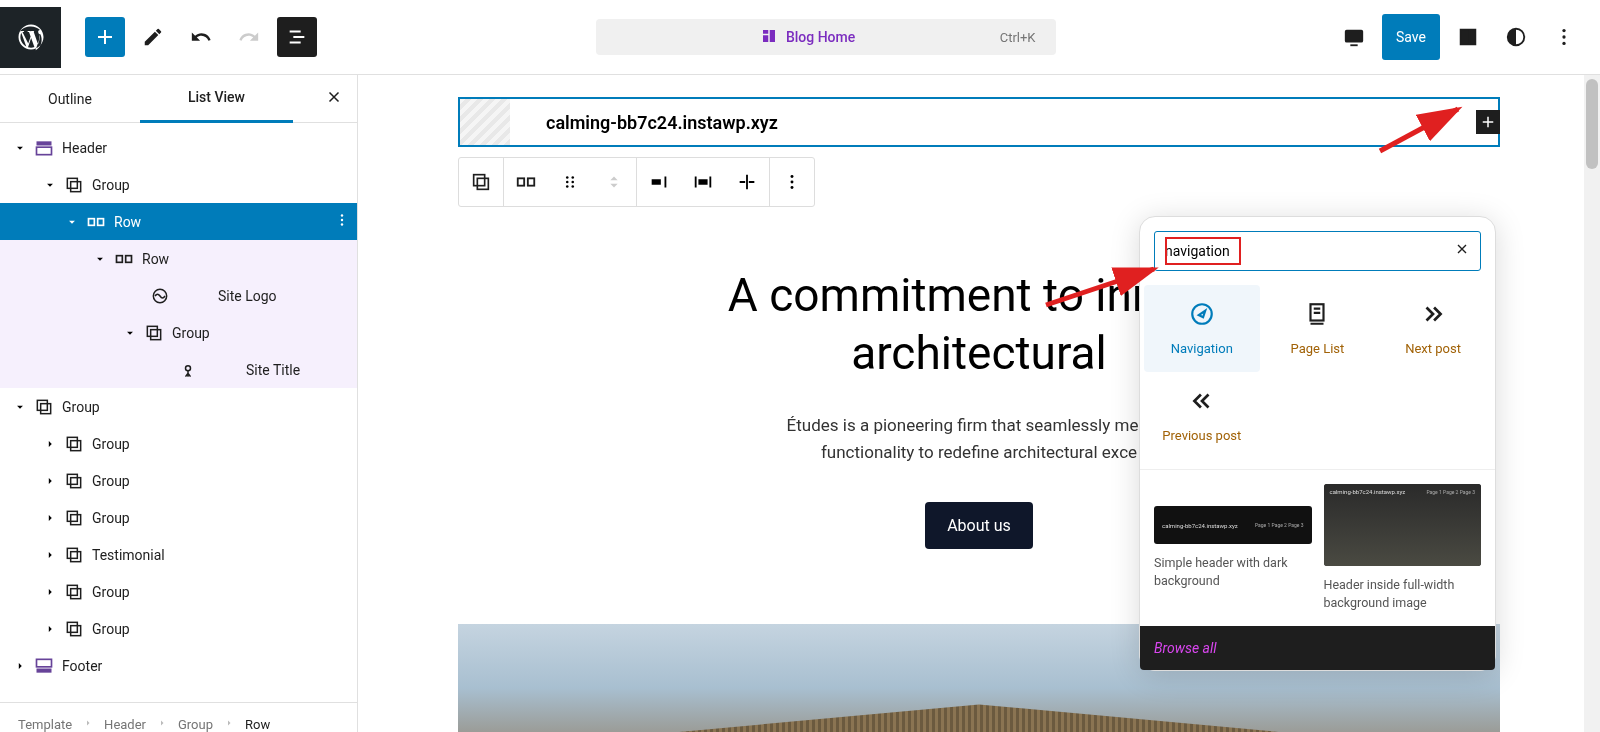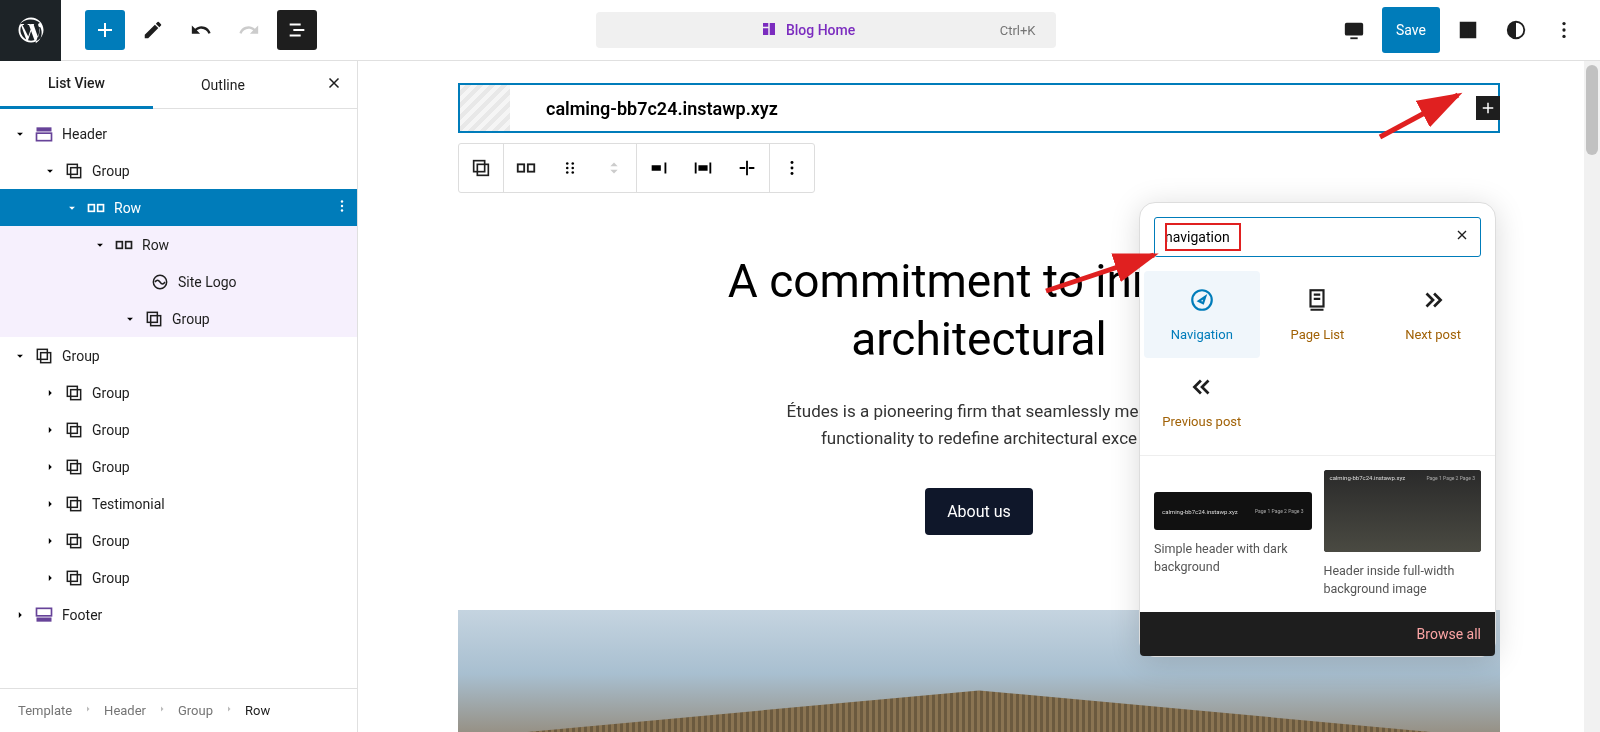--- a/index.html
+++ b/index.html
@@ -1,19 +1,19 @@
 <!DOCTYPE html>
 <html><head>
 <meta charset="utf-8">
 <style>
 * { margin: 0; padding: 0; box-sizing: border-box; font-family: -apple-system, BlinkMacSystemFont, "Segoe UI", Roboto, sans-serif; }
 body { background: #fff; width: 1600px; height: 732px; overflow: hidden; position: relative; }
 
 
-.topbar { height: 61px; display: flex; align-items: center; border-bottom: 1px solid #e0e0e0; }
+.topbar { height: 75px; display: flex; align-items: center; border-bottom: 1px solid #e0e0e0; }
 .wp-logo { width: 61px; height: 61px; background: #1d2327; display: flex; align-items: center; justify-content: center; color: #fff; }
 .wp-logo svg { width: 30px; height: 30px; fill: #fff; }
 .tb-btn { width: 40px; height: 40px; display: flex; align-items: center; justify-content: center; margin-left: 8px; border-radius: 3px; cursor: pointer; }
 .tb-add { background: #007cba; color: #fff; margin-left: 24px; }
 .tb-add svg { width: 24px; height:24px; fill:#fff; }
 .tb-edit svg, .tb-undo svg, .tb-redo svg { width: 22px; height: 22px; fill: #1e1e1e; }
 .tb-redo svg { fill: #ccc; }
 .tb-list { background: #1e1e1e; }
 .tb-list svg { width: 22px; height: 22px; fill: #fff; }
 .center-bar { flex:1; display:flex; justify-content:center; }
@@ -41,21 +41,21 @@
 .tree-item.highlighted { background: #f6f0fd; }
 .ti-toggle { width: 24px; display:flex; align-items:center; justify-content:center; }
 .ti-toggle svg { width: 14px; height:14px; }
 .ti-icon { width: 24px; display:flex; align-items:center; justify-content:center; margin-right: 6px; }
 .ti-icon svg { width: 20px; height: 20px; }
 .pad1 { padding-left: 8px; }
 .pad2 { padding-left: 38px; }
 .pad3 { padding-left: 60px; }
 .pad4 { padding-left: 88px; }
 .pad5 { padding-left: 118px; }
-.pad6 { padding-left: 148px; }
+.pad6 { padding-left: 148px; gap: 40px; }
 .ti-more { position:absolute; right: 6px; }
 .ti-more svg { width: 18px; height: 18px; fill:#fff; }
 
 .breadcrumb { border-top: 1px solid #e0e0e0; height: 44px; display:flex; align-items:center; padding: 0 18px; gap: 10px; font-size: 13px; color: #757575; }
 .breadcrumb span { cursor:pointer; }
 .bc-sep svg { width:12px; height:12px; fill:#bbb; }
 
 
 .canvas { flex:1; position:relative; overflow:hidden; background:#fff; }
 .scroll-track { position:absolute; right:0; top:0; width:16px; height:100%; background:#f1f1f1; }
@@ -97,21 +97,21 @@
 .ic-label { font-size:13px; color:#a16207; }
 .ins-patterns { border-top:1px solid #eee; padding: 14px; display:flex; gap:12px; }
 .pat { flex:1; }
 .pat-thumb { height: 82px; background:#1a1a1a; border-radius:3px; position:relative; overflow:hidden; display:flex; align-items:flex-start; padding:6px; }
 .pat-thumb.dark2 { background:#111; align-items:center; justify-content:space-between; padding:6px 8px; height:38px; margin-top:22px; }
 .pat-thumb .pt-t { color:#ddd; font-size:6px; }
 .pat-thumb .pt-links { color:#aaa; font-size:5px; display:flex; gap:3px; }
 .pat-bg { position:absolute; inset:0; background: linear-gradient(180deg, #2a2a2a, #4a4a42); }
 .pat-over { position:absolute; top:4px; left:6px; right:6px; display:flex; justify-content:space-between; align-items:center;}
 .pat-label { font-size:12.5px; color:#555; margin-top:10px; line-height:1.45; }
-.ins-footer { background:#1e1e1e; color:#fca5a5; text-align:right; padding: 14px; font-size:14px; cursor:pointer; border-radius: 0 0 4px 4px; }
+.ins-footer { background:#1e1e1e; color:#d946ef; text-align:left; padding: 14px; font-size:14px; cursor:pointer; border-radius: 0 0 4px 4px; font-style: italic; }
 
 
 .arrow { position:absolute; pointer-events:none; }
 .arrow svg { overflow:visible; }
 </style>
 </head>
 <body>
 
 <div class="topbar">
   <div class="wp-logo">
@@ -181,22 +181,22 @@
           <circle cx="12" cy="12" r="1.8"></circle>
           <circle cx="12" cy="19" r="1.8"></circle>
         </svg>
       </div>
   </div>
 </div>
 
 <div class="main">
   <div class="sidebar">
     <div class="tabs">
+      <div class="tab">Outline</div>
       <div class="tab active">List View</div>
-      <div class="tab">Outline</div>
       <div class="tab-close"><svg viewBox="0 0 24 24">
             <path d="M18 6L6 18M6 6l12 12" stroke="#1e1e1e" stroke-width="2"></path>
           </svg></div>
     </div>
     <div class="tree">
       <div class="tree-item pad1">
         <span class="ti-toggle">
             <svg viewBox="0 0 24 24">
               <path d="M7 10l5 5 5-5z"></path>
             </svg>
@@ -271,20 +271,29 @@
               <path d="M7 10l5 5 5-5z"></path>
             </svg>
           </span>
         <span class="ti-icon">
             <svg viewBox="0 0 24 24" fill="none" stroke="#1e1e1e" stroke-width="1.8">
               <rect x="4" y="4" width="12" height="12"></rect>
               <rect x="8" y="8" width="12" height="12"></rect>
             </svg>
           </span>
         <span>Group</span>
+      </div>
+      <div class="tree-item pad6 highlighted" style="padding-left:176px;">
+        <span class="ti-icon">
+            <svg viewBox="0 0 24 24" fill="none" stroke="#1e1e1e" stroke-width="1.8">
+              <circle cx="12" cy="10" r="3"></circle>
+              <path d="M12 13v7M9 20l3-4 3 4"></path>
+            </svg>
+          </span>
+        <span>Site Title</span>
       </div>
       <div class="tree-item pad1">
         <span class="ti-toggle">
             <svg viewBox="0 0 24 24">
               <path d="M7 10l5 5 5-5z"></path>
             </svg>
           </span>
         <span class="ti-icon">
             <svg viewBox="0 0 24 24" fill="none" stroke="#1e1e1e" stroke-width="1.8">
               <rect x="4" y="4" width="12" height="12"></rect>

